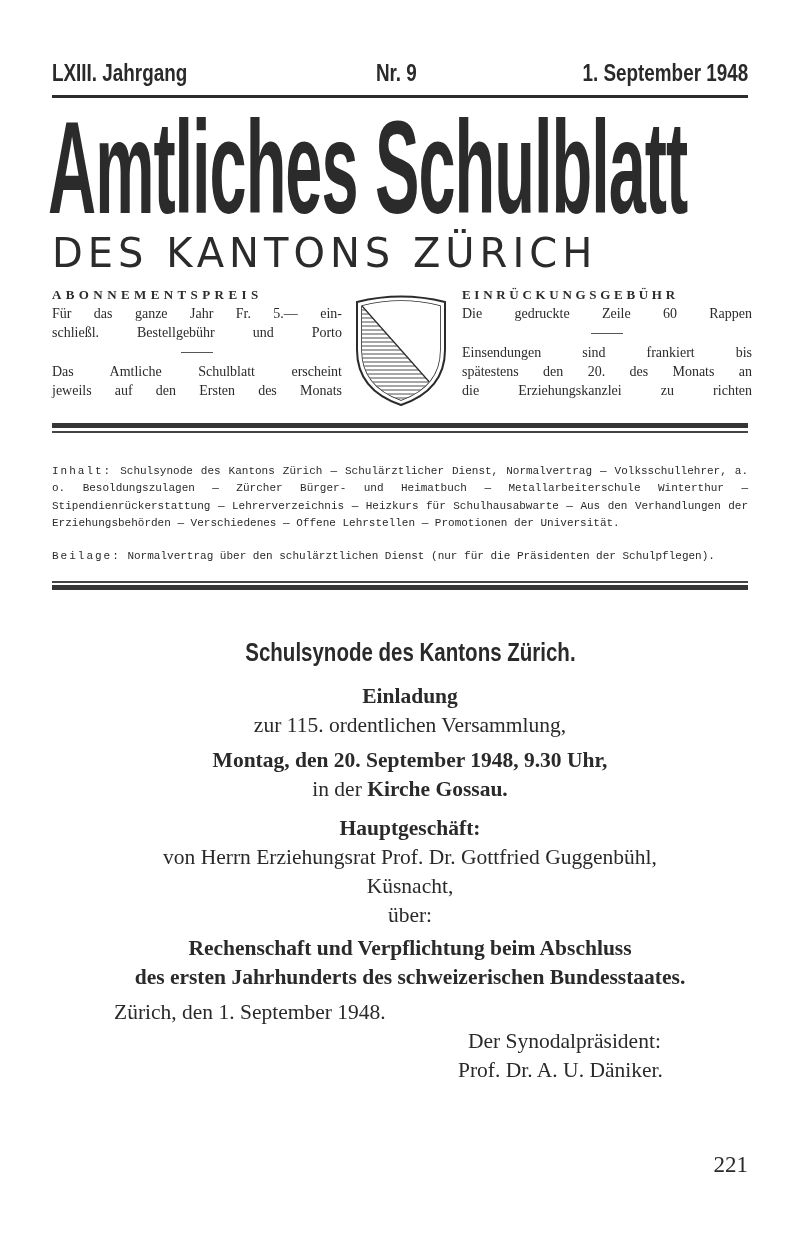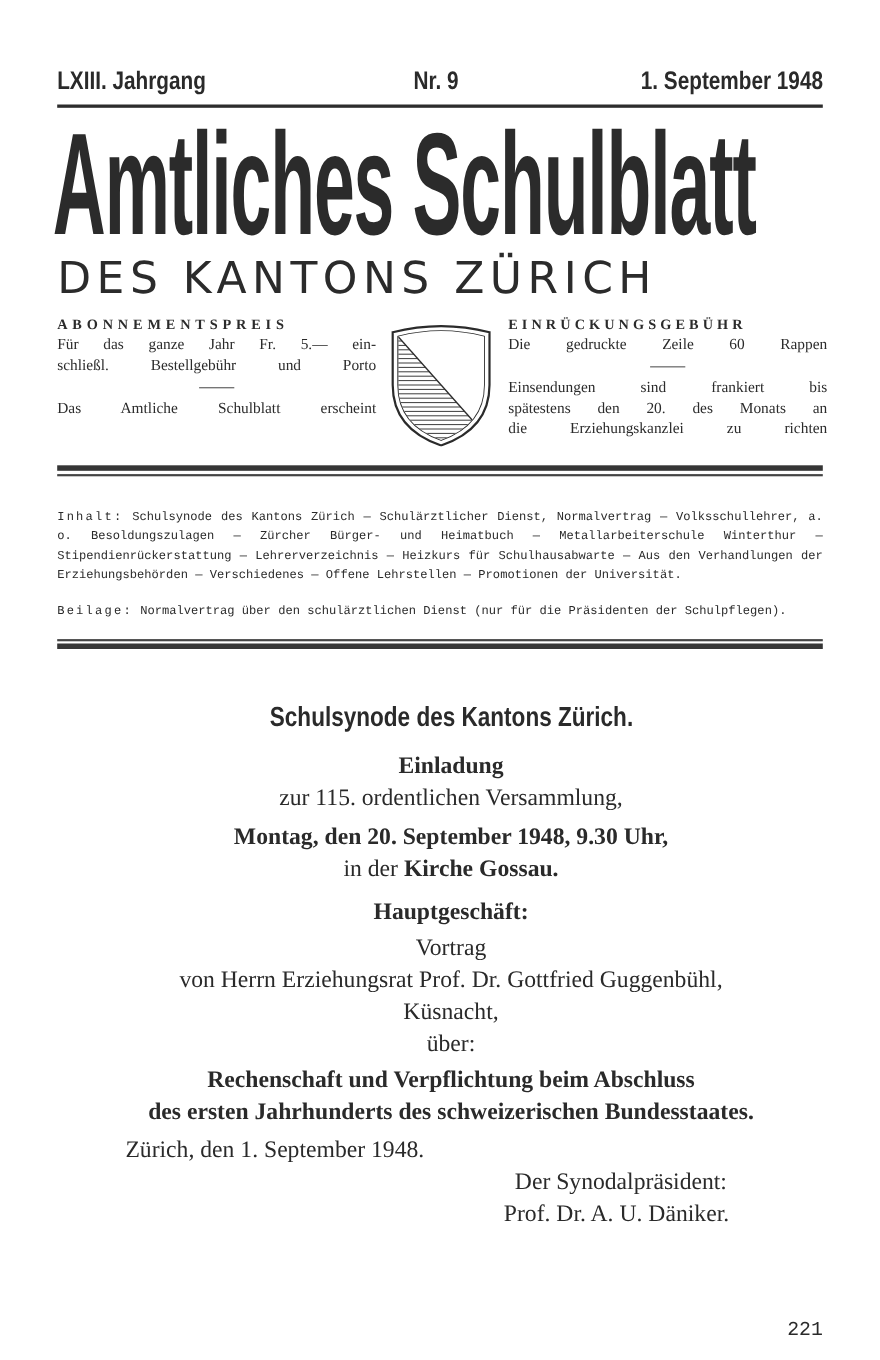--- a/index.html
+++ b/index.html
@@ -48,21 +48,21 @@
   .contents p { margin: 0; }
   .contents p + p { margin-top: 16px; }
 
   .article { position: absolute; top: 634px; left: 10px; width: 696px; text-align: center;
     font-family: "Liberation Serif", serif; color: #2a2a2a; }
   .art-title { font-family: "Liberation Sans", sans-serif; font-weight: bold; font-size: 25px;
     line-height: 36px; transform: scaleX(0.82); display: inline-block; }
   .l { font-size: 21.5px; line-height: 29px; text-align: center; }
   .b { font-weight: bold; }
   .sig { text-align: left; }
-  .pagenum { position: absolute; top: 1200px; right: 0; font-family: Liberation Mono, monospace; font-size: 18px; }
+  .pagenum { position: absolute; top: 1152px; right: 0; font-family: Liberation Serif, serif; font-size: 23px; }
 </style>
 </head>
 <body>
 
 <div class="page">
 
   <div class="topline">
     <span class="tl-left">LXIII. Jahrgang</span>
     <span class="tl-mid">Nr. 9</span>
     <span class="tl-right">1. September 1948</span>
@@ -71,20 +71,21 @@
 
   <div class="masthead">Amtliches Schulblatt</div>
   <div class="subhead">DES KANTONS ZÜRICH</div>
 
   <div class="infocol left">
     <div class="spaced">ABONNEMENTSPREIS</div>
     <div class="just">Für das ganze Jahr Fr. 5.— ein-</div>
     <div class="just">schließl. Bestellgebühr und Porto</div>
     <div class="shortdash"></div>
     <div class="just">Das Amtliche Schulblatt erscheint</div>
+    <div class="just">jeweils auf den Ersten des Monats</div>
   </div>
 
   <svg class="crest" viewBox="0 0 94 112">
     <defs>
       <clipPath id="shieldClip">
         <path d="M8 12 Q47 2 86 12 L86 56 Q86 92 47 106 Q8 92 8 56 Z"></path>
       </clipPath>
     </defs>
     <path d="M3 8 Q47 -3 91 8 L91 56 Q91 96 47 111 Q3 96 3 56 Z" fill="none" stroke="#2b2b2b" stroke-width="2"></path>
     <path d="M8 12 Q47 2 86 12 L86 56 Q86 92 47 106 Q8 92 8 56 Z" fill="none" stroke="#2b2b2b" stroke-width="1.6"></path>
@@ -146,21 +147,20 @@
       <div class="thick"></div>
   </div>
 
   <div class="article">
     <div><span class="art-title">Schulsynode des Kantons Zürich.</span></div>
     <div class="l b" style="margin-top:12px;">Einladung</div>
     <div class="l">zur 115. ordentlichen Versammlung,</div>
     <div class="l b" style="margin-top:6px;">Montag, den 20. September 1948, 9.30 Uhr,</div>
     <div class="l"><span>in der </span><span class="b">Kirche Gossau.</span></div>
     <div class="l b" style="margin-top:10px;">Hauptgeschäft:</div>
-    <div class="l" style="margin-top:4px;">Vortrag</div>
     <div class="l">von Herrn Erziehungsrat Prof. Dr. Gottfried Guggenbühl,</div>
     <div class="l">Küsnacht,</div>
     <div class="l">über:</div>
     <div class="l b" style="margin-top:4px;">Rechenschaft und Verpflichtung beim Abschluss</div>
     <div class="l b">des ersten Jahrhunderts des schweizerischen Bundesstaates.</div>
     <div class="l sig" style="margin-top:6px; padding-left:52px;">Zürich, den 1. September 1948.</div>
     <div class="l sig" style="padding-left:406px;">Der Synodalpräsident:</div>
     <div class="l sig" style="padding-left:396px;">Prof. Dr. A. U. Däniker.</div>
   </div>
 

